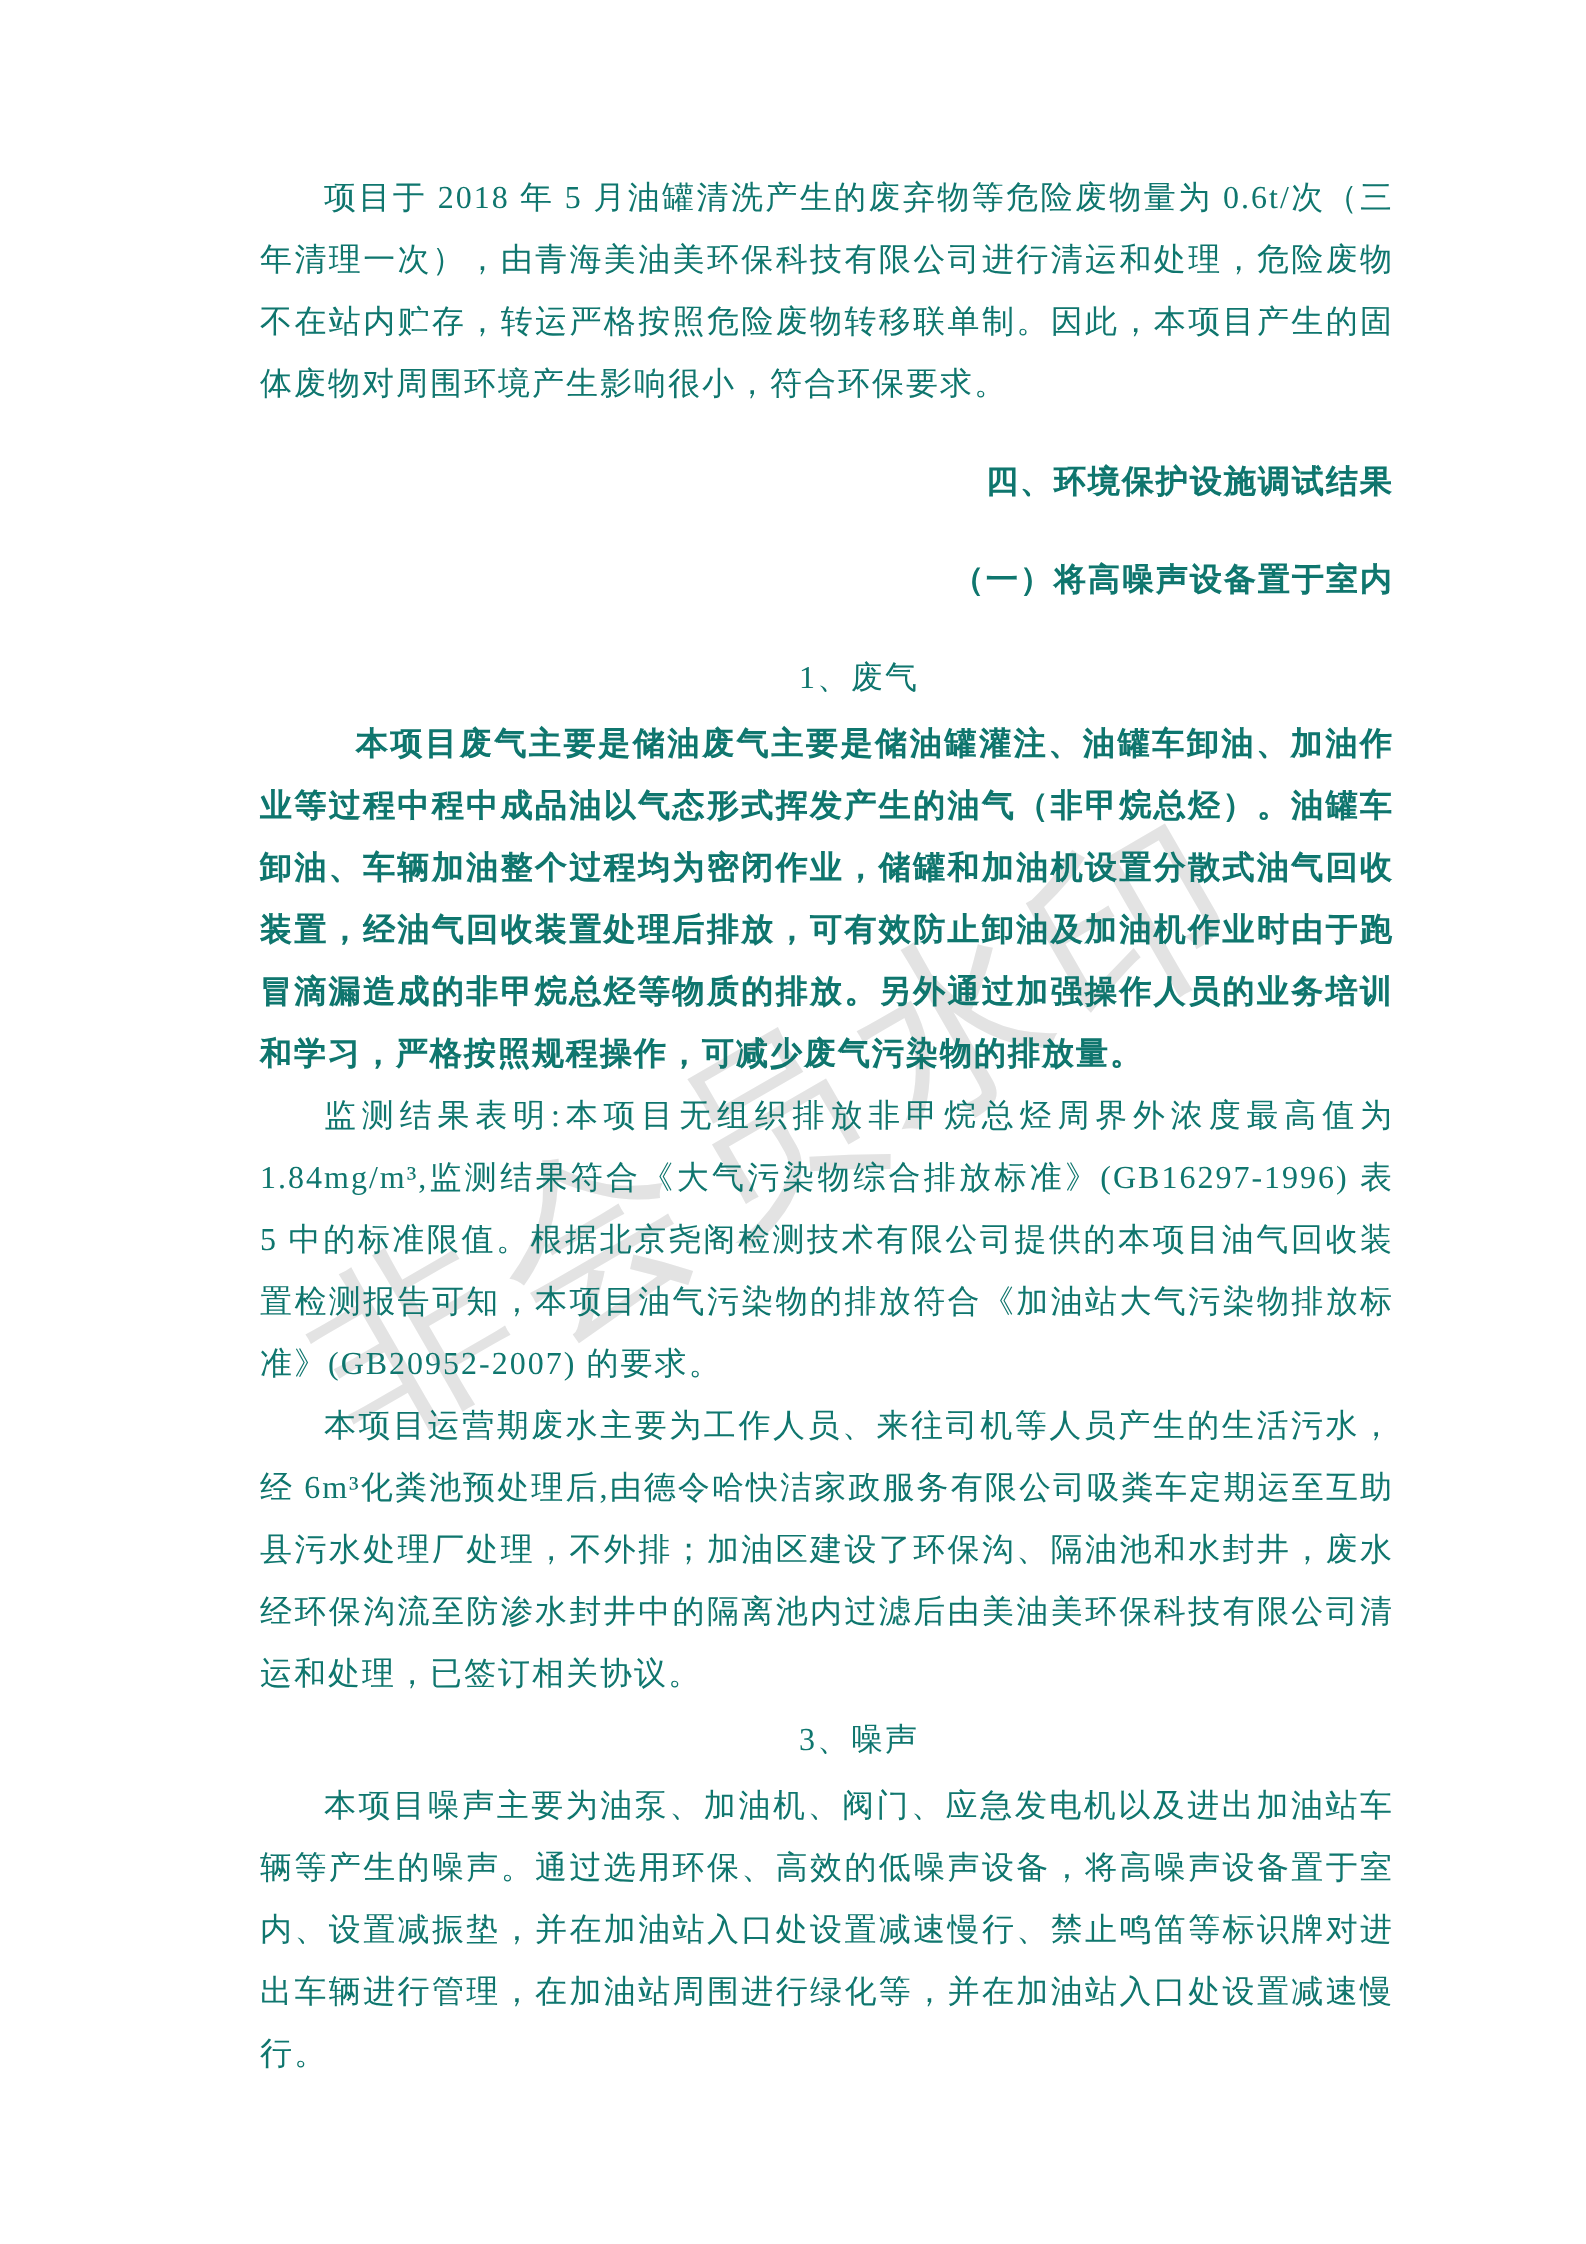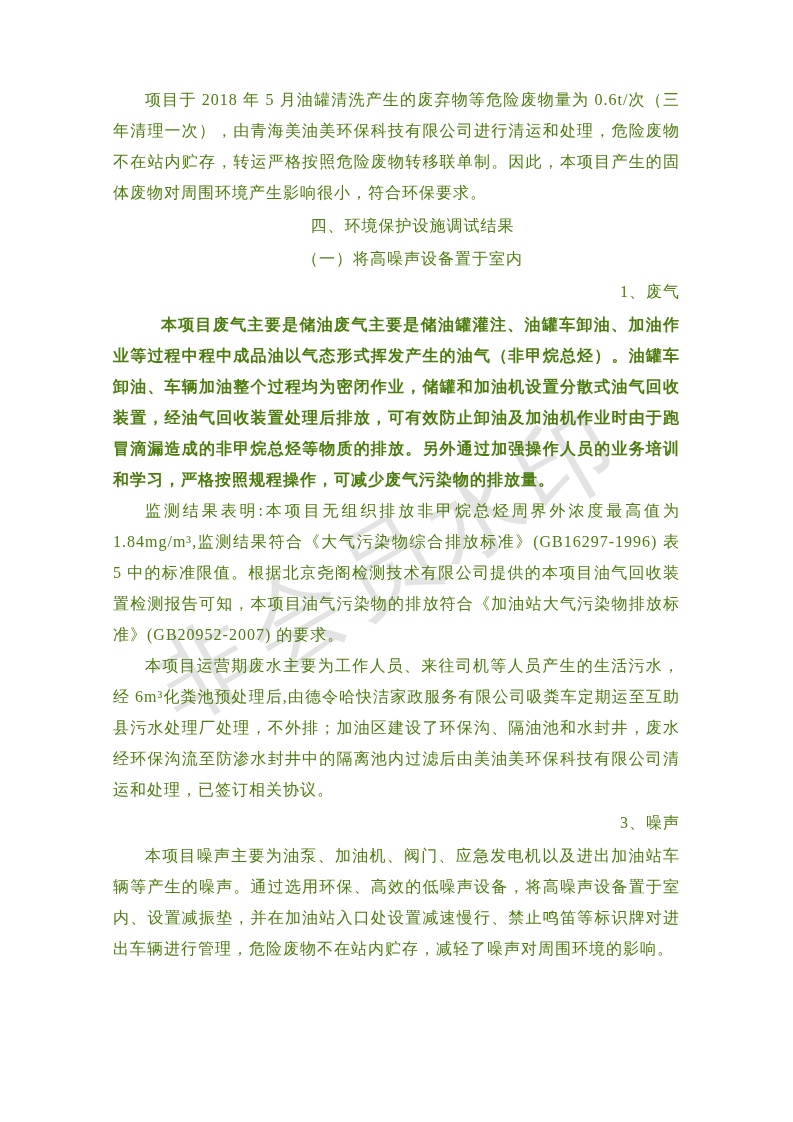--- a/index.html
+++ b/index.html
@@ -22,49 +22,49 @@
     font-family: "Liberation Sans", "DejaVu Sans", sans-serif;
     font-size: 96px;
     letter-spacing: 8px;
     white-space: nowrap;
     color: #e3e3e3;
     z-index: 0;
     user-select: none;
   }
   .content {
     position: absolute;
-    left: 113px;
+    left: 130px;
     top: 84px;
     width: 567px;
     z-index: 1;
     font-family: "Liberation Serif", "DejaVu Serif", serif;
     font-size: 16px;
     line-height: 31px;
-    color: #4d7c0f;
+    color: #0f766e;
     text-align: justify;
     letter-spacing: 1px;
   }
   .para {
     margin: 0;
     text-indent: 2em;
   }
   .para-gas {
     text-indent: 3em;
     font-weight: bold;
   }
   .heading {
-    margin: 2px 0;
-    font-weight: normal;
+    margin: 18px 0;
+    font-weight: bold;
     text-indent: 2em;
-    text-align: center;
+    text-align: right;
   }
   .subhead {
     margin: 2px 0;
     text-indent: 2em;
-    text-align: right;
+    text-align: center;
   }
 </style>
 </head>
 <body>
 
 <div class="page">
 
   <div class="watermark" style="color: rgb(227, 227, 227);">非会员水印</div>
 
   <div class="content">
@@ -79,17 +79,17 @@
 
     <p class="para para-gas">本项目废气主要是储油废气主要是储油罐灌注、油罐车卸油、加油作业等过程中程中成品油以气态形式挥发产生的油气（非甲烷总烃）。油罐车卸油、车辆加油整个过程均为密闭作业，储罐和加油机设置分散式油气回收装置，经油气回收装置处理后排放，可有效防止卸油及加油机作业时由于跑冒滴漏造成的非甲烷总烃等物质的排放。另外通过加强操作人员的业务培训和学习，严格按照规程操作，可减少废气污染物的排放量。</p>
 
     <p class="para">监测结果表明:本项目无组织排放非甲烷总烃周界外浓度最高值为 1.84mg/m³,监测结果符合《大气污染物综合排放标准》(GB16297-1996) 表 5 中的标准限值。根据北京尧阁检测技术有限公司提供的本项目油气回收装置检测报告可知，本项目油气污染物的排放符合《加油站大气污染物排放标准》(GB20952-2007) 的要求。</p>
 
 
     <p class="para">本项目运营期废水主要为工作人员、来往司机等人员产生的生活污水，经 6m³化粪池预处理后,由德令哈快洁家政服务有限公司吸粪车定期运至互助县污水处理厂处理，不外排；加油区建设了环保沟、隔油池和水封井，废水经环保沟流至防渗水封井中的隔离池内过滤后由美油美环保科技有限公司清运和处理，已签订相关协议。</p>
 
     <p class="subhead">3、噪声</p>
 
-    <p class="para">本项目噪声主要为油泵、加油机、阀门、应急发电机以及进出加油站车辆等产生的噪声。通过选用环保、高效的低噪声设备，将高噪声设备置于室内、设置减振垫，并在加油站入口处设置减速慢行、禁止鸣笛等标识牌对进出车辆进行管理，危险废物不在站内贮存，减轻了噪声对周围环境的影响。</p>
+    <p class="para">本项目噪声主要为油泵、加油机、阀门、应急发电机以及进出加油站车辆等产生的噪声。通过选用环保、高效的低噪声设备，将高噪声设备置于室内、设置减振垫，并在加油站入口处设置减速慢行、禁止鸣笛等标识牌对进出车辆进行管理，在加油站周围进行绿化等，并在加油站入口处设置减速慢行。</p>
 
 
   </div>
 </div>
 
 </body></html>

